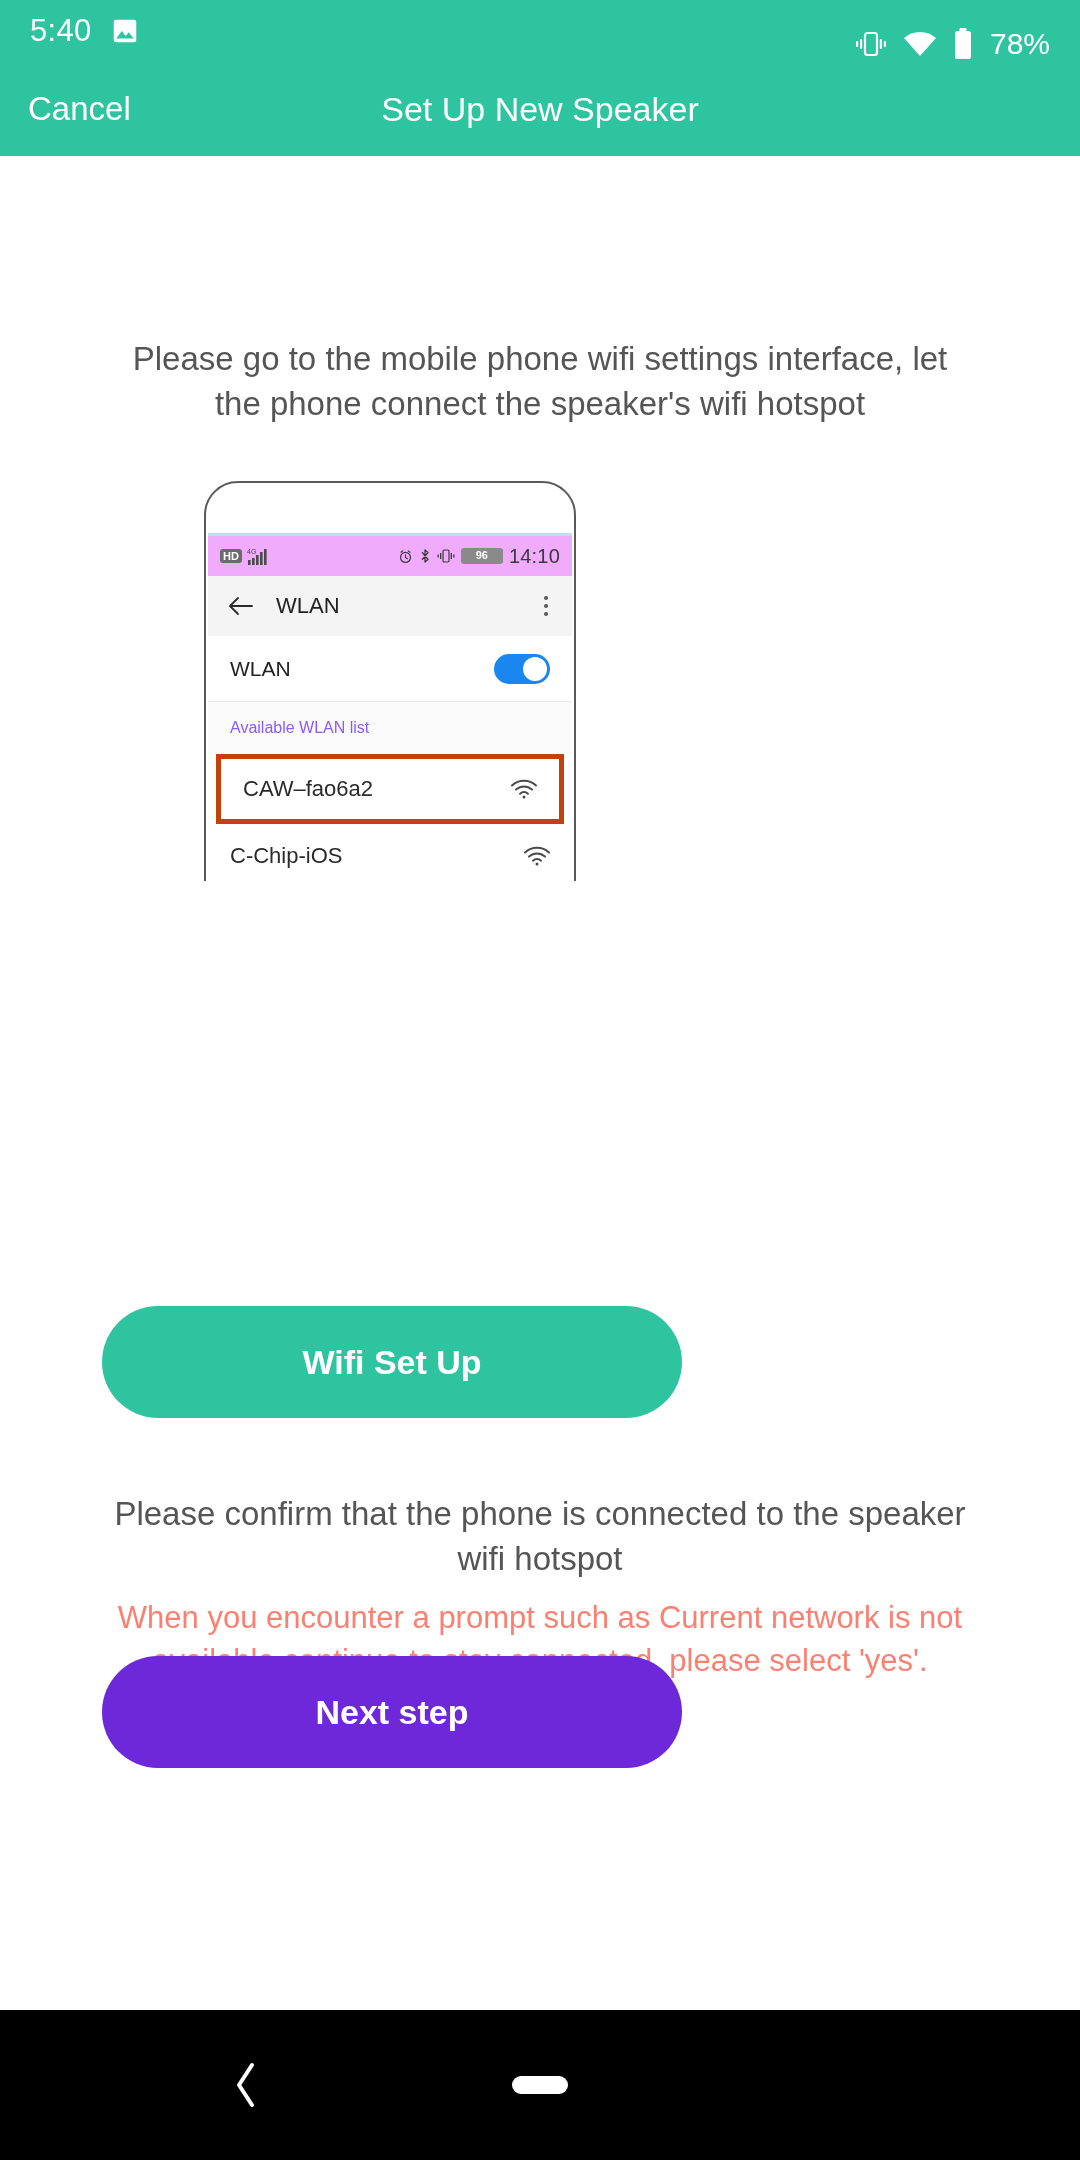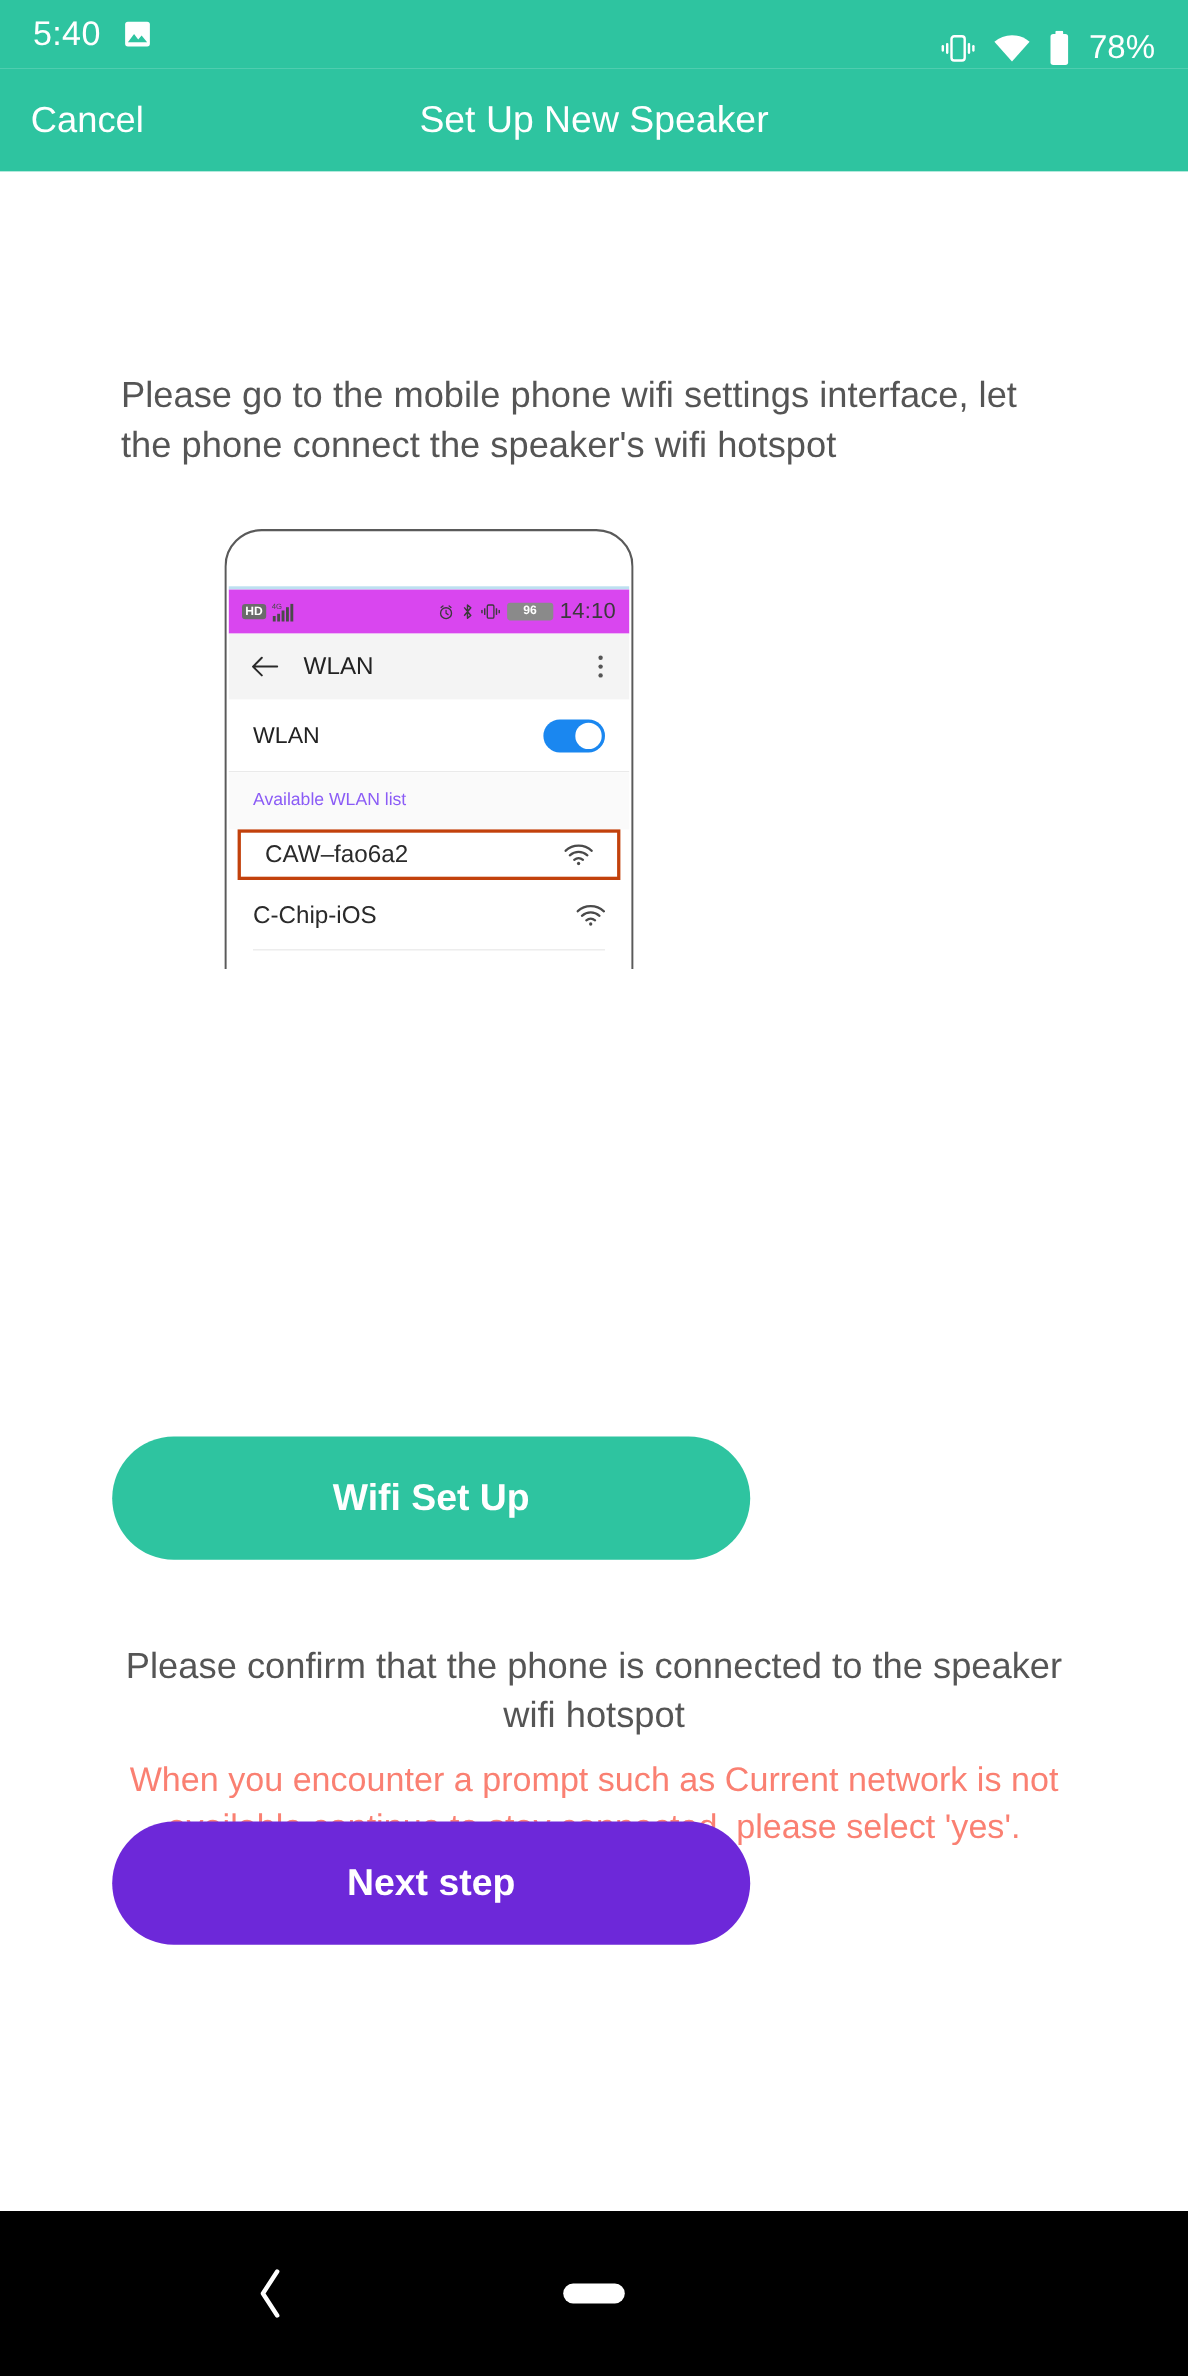--- a/index.html
+++ b/index.html
@@ -91,21 +91,21 @@
     flex: 1;
     background: #ffffff;
     position: relative;
   }
 
   .instruction-text {
     position: absolute;
     top: 180px;
     left: 110px;
     right: 110px;
-    text-align: left;
+    text-align: center;
     color: #555555;
     font-size: 33px;
     line-height: 45px;
   }
 
   
   .phone-mock {
     position: absolute;
     top: 325px;
     left: 204px;
@@ -128,21 +128,21 @@
     top: 50px;
     left: 2px;
     right: 2px;
     bottom: 0;
     background: #ffffff;
     border-top: 3px solid #bde0f0;
   }
 
   .mock-statusbar {
     height: 40px;
-    background: #d946ef;
+    background: #f0abfc;
     display: flex;
     align-items: center;
     padding: 0 12px;
   }
   .mock-sb-left { display: flex; align-items: center; gap: 5px; }
   .mock-sb-right {
     margin-left: auto;
     display: flex;
     align-items: center;
     gap: 6px;
@@ -239,23 +239,23 @@
 
   .mock-wifi-row {
     height: 64px;
     display: flex;
     align-items: center;
     padding: 0 22px;
     background: #ffffff;
     position: relative;
   }
   .mock-wifi-row.highlight {
-    border: 3px solid #c2410c;
+    border: 5px solid #c2410c;
     margin: 0 8px;
-    height: 46px;
+    height: 70px;
   }
   .mock-wifi-row.plain::after {
     content: "";
     position: absolute;
     left: 22px; right: 22px; bottom: 0;
     height: 1px;
     background: #e6e6e6;
   }
   .mock-wifi-name {
     font-size: 22px;

